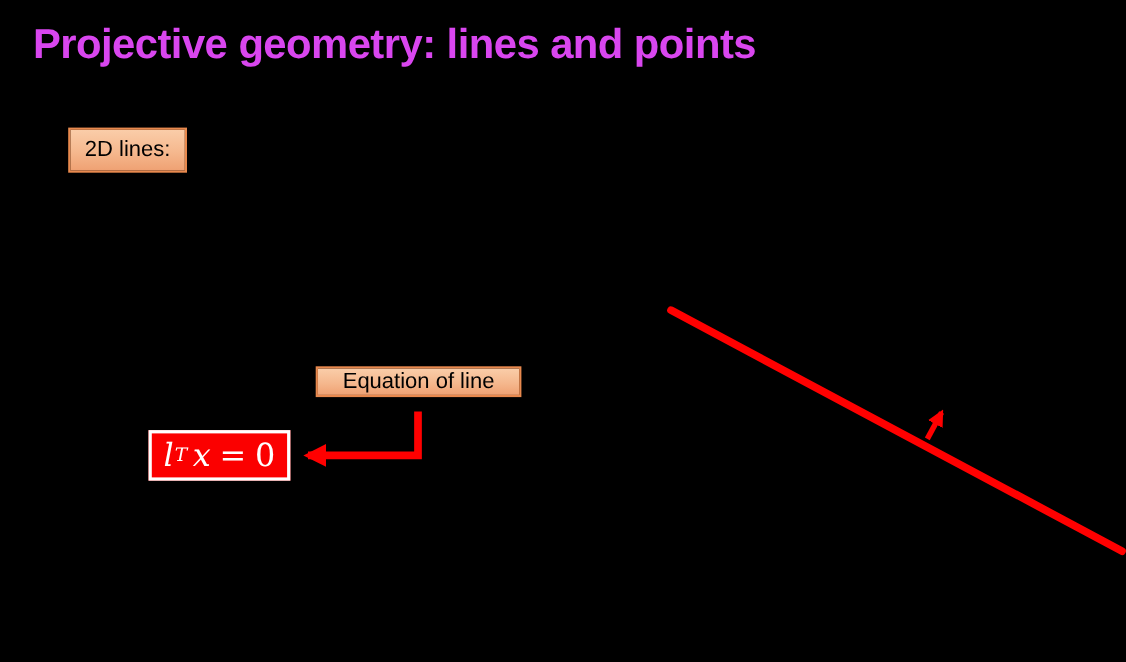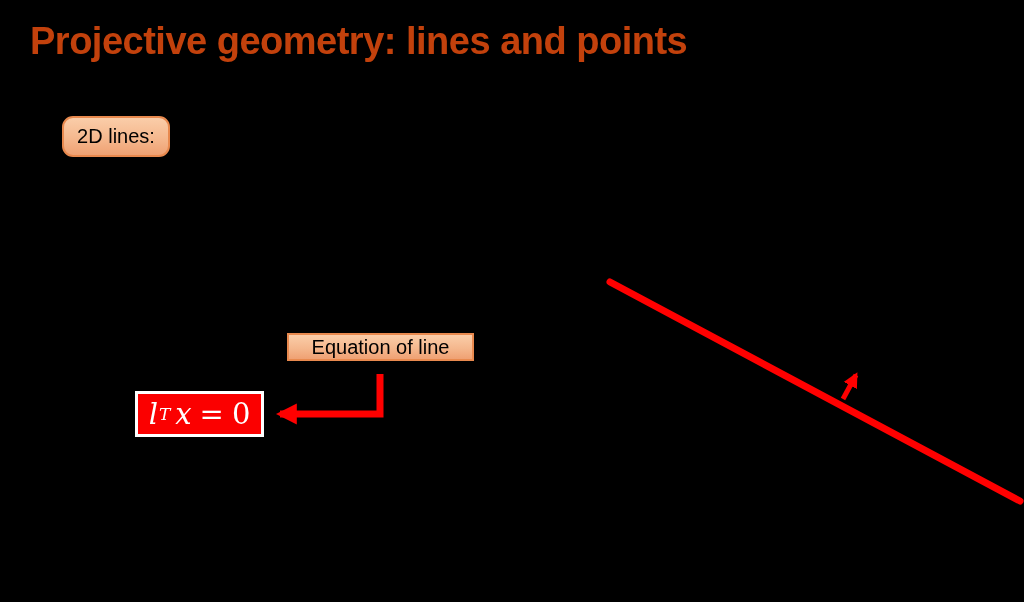--- a/index.html
+++ b/index.html
@@ -16,41 +16,40 @@
     font-family: "Liberation Sans", sans-serif;
   }
   .slide-title {
     position: absolute;
     left: 30px;
     top: 20px;
     width: 960px;
     font-size: 38px;
     font-weight: 700;
     letter-spacing: -0.5px;
-    color: #c2410c;
+    color: #d946ef;
     white-space: nowrap;
   }
   .callout {
     position: absolute;
     box-sizing: border-box;
     border: 2px solid #E8894E;
     background: linear-gradient(180deg, #FACDA9 0%, #F5B88E 55%, #EFA173 100%);
     color: #000000;
     font-size: 20px;
     display: flex;
     align-items: center;
     justify-content: center;
     white-space: nowrap;
   }
   .callout-2d-lines {
     left: 62px;
     top: 116px;
     width: 108px;
     height: 41px;
-    border-radius: 11px;
   }
   .callout-equation-label {
     left: 287px;
     top: 333px;
     width: 187px;
     height: 28px;
   }
   .equation-box {
     position: absolute;
     left: 135px;

